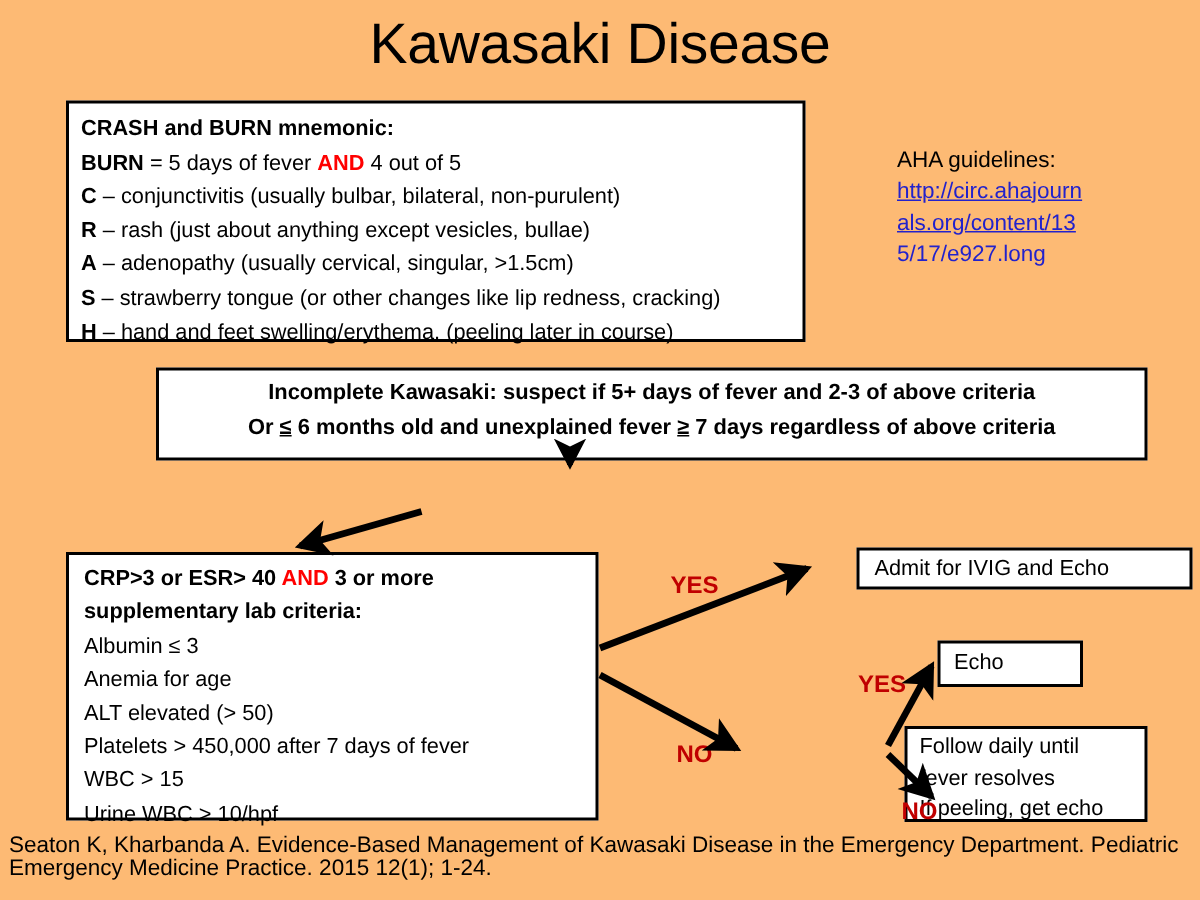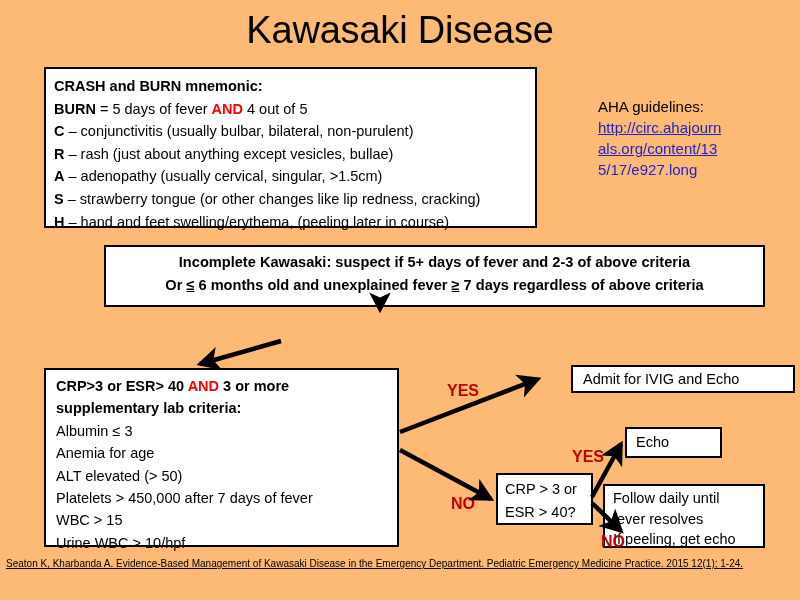--- a/index.html
+++ b/index.html
@@ -91,21 +91,21 @@
     font-size: 16px;
     line-height: 18px;
   }
   #yes-1 { left: 447px; top: 382px; }
   #no-1  { left: 451px; top: 495px; }
   #yes-2 { left: 572px; top: 448px; }
   #no-2  { left: 601px; top: 533px; }
 
   
   #citation { left: 6px; top: 556px; width: 790px; }
-  #citation .ln { font-size: 10px; line-height: 15px; white-space: normal; text-decoration: underline; }
+  #citation .ln { font-size: 15px; line-height: 15px; white-space: normal; }
 
   
   #arrows {
     position: absolute;
     left: 0; top: 0;
     width: 800px; height: 600px;
     pointer-events: none;
   }
 </style>
 </head>
@@ -150,24 +150,20 @@
   </div>
 
   <div class="box" id="admit-box">
     <span class="ln">Admit for IVIG and Echo</span>
   </div>
 
   <div class="box" id="echo-box">
     <span class="ln">Echo</span>
   </div>
 
-  <div class="box" id="decision-box">
-    <span class="ln">CRP &gt; 3 or</span>
-    <span class="ln">ESR &gt; 40?</span>
-  </div>
 
   <div class="box" id="follow-box">
     <span class="ln">Follow daily until</span>
     <span class="ln">fever resolves</span>
     <span class="ln">If peeling, get echo</span>
   </div>
 
   <span class="ynlabel" id="yes-1">YES</span>
   <span class="ynlabel" id="no-1">NO</span>
   <span class="ynlabel" id="yes-2">YES</span>

